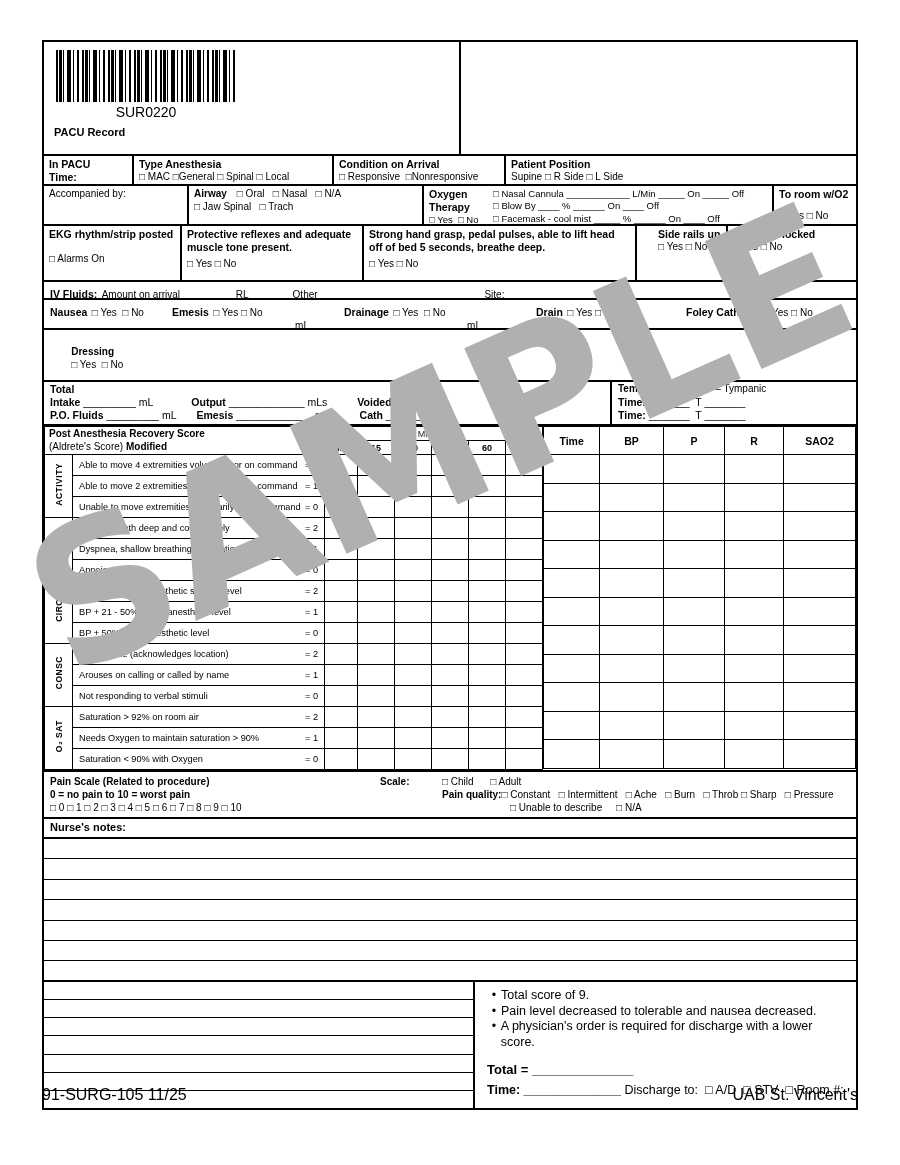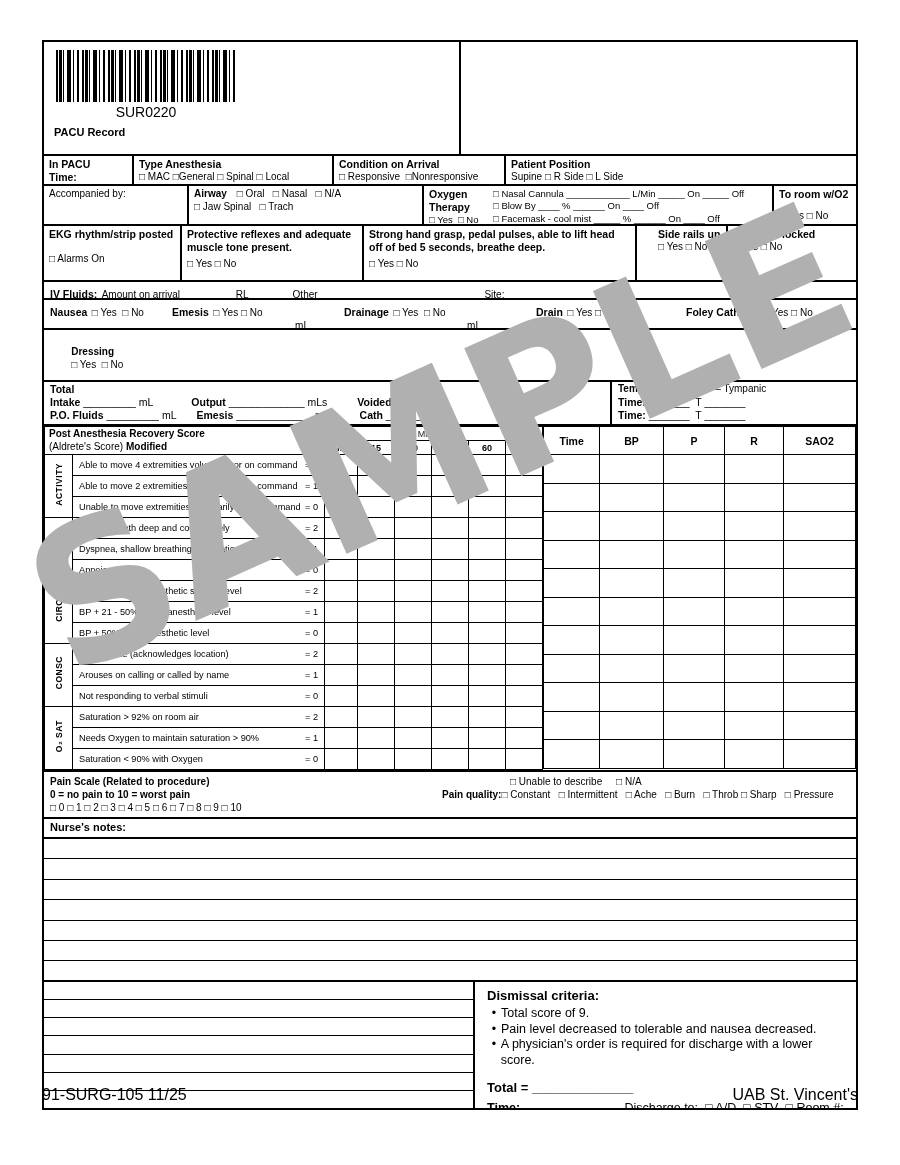--- a/index.html
+++ b/index.html
@@ -584,22 +584,23 @@
     </div>
 
     <div class="sect rpain">
       <div style="display:flex; height:100%">
         <div class="painL">
           <div class="painline b">Pain Scale (Related to procedure)</div>
           <div class="painline b">0 = no pain to 10 = worst pain</div>
           <div class="painline">□ 0 □ 1 □ 2 □ 3 □ 4 □ 5 □ 6 □ 7 □ 8 □ 9 □ 10</div>
         </div>
         <div class="painR">
+          <div class="painline"><span class="b" style="width:62px">Scale:</span><span>□ Child      □ Adult</span></div>
+          <div class="painline"><span style="width:62px"></span><span class="b">Pain quality:</span><span>□ Constant   □ Intermittent   □ Ache   □ Burn   □ Throb □ Sharp   □ Pressure</span></div>
           <div class="painline"><span style="width:130px"></span><span>□ Unable to describe     □ N/A</span></div>
-          <div class="painline"><span style="width:62px"></span><span class="b">Pain quality:</span><span>□ Constant   □ Intermittent   □ Ache   □ Burn   □ Throb □ Sharp   □ Pressure</span></div>
         </div>
       </div>
     </div>
 
     <div class="sect notes-h">
       <span>Nurse's notes:</span>
     </div>
     <div class="sect nwrap" id="notes-lines">
         <div class="nline"></div>
         <div class="nline"></div>
@@ -614,21 +615,20 @@
       <div class="bleft" id="bottom-left">
           <div class="bll"></div>
           <div class="bll"></div>
           <div class="bll"></div>
           <div class="bll"></div>
           <div class="bll"></div>
           <div class="bll"></div>
           <div class="bll"></div>
         </div>
       <div class="dismiss">
-        <div class="dt">Dismissal criteria:</div>
         <div class="bullet">
             <span class="dot">•</span>
             <span>Total score of 9.</span>
           </div>
         <div class="bullet">
             <span class="dot">•</span>
             <span>Pain level decreased to tolerable and nausea decreased.</span>
           </div>
         <div class="bullet">
             <span class="dot">•</span>

